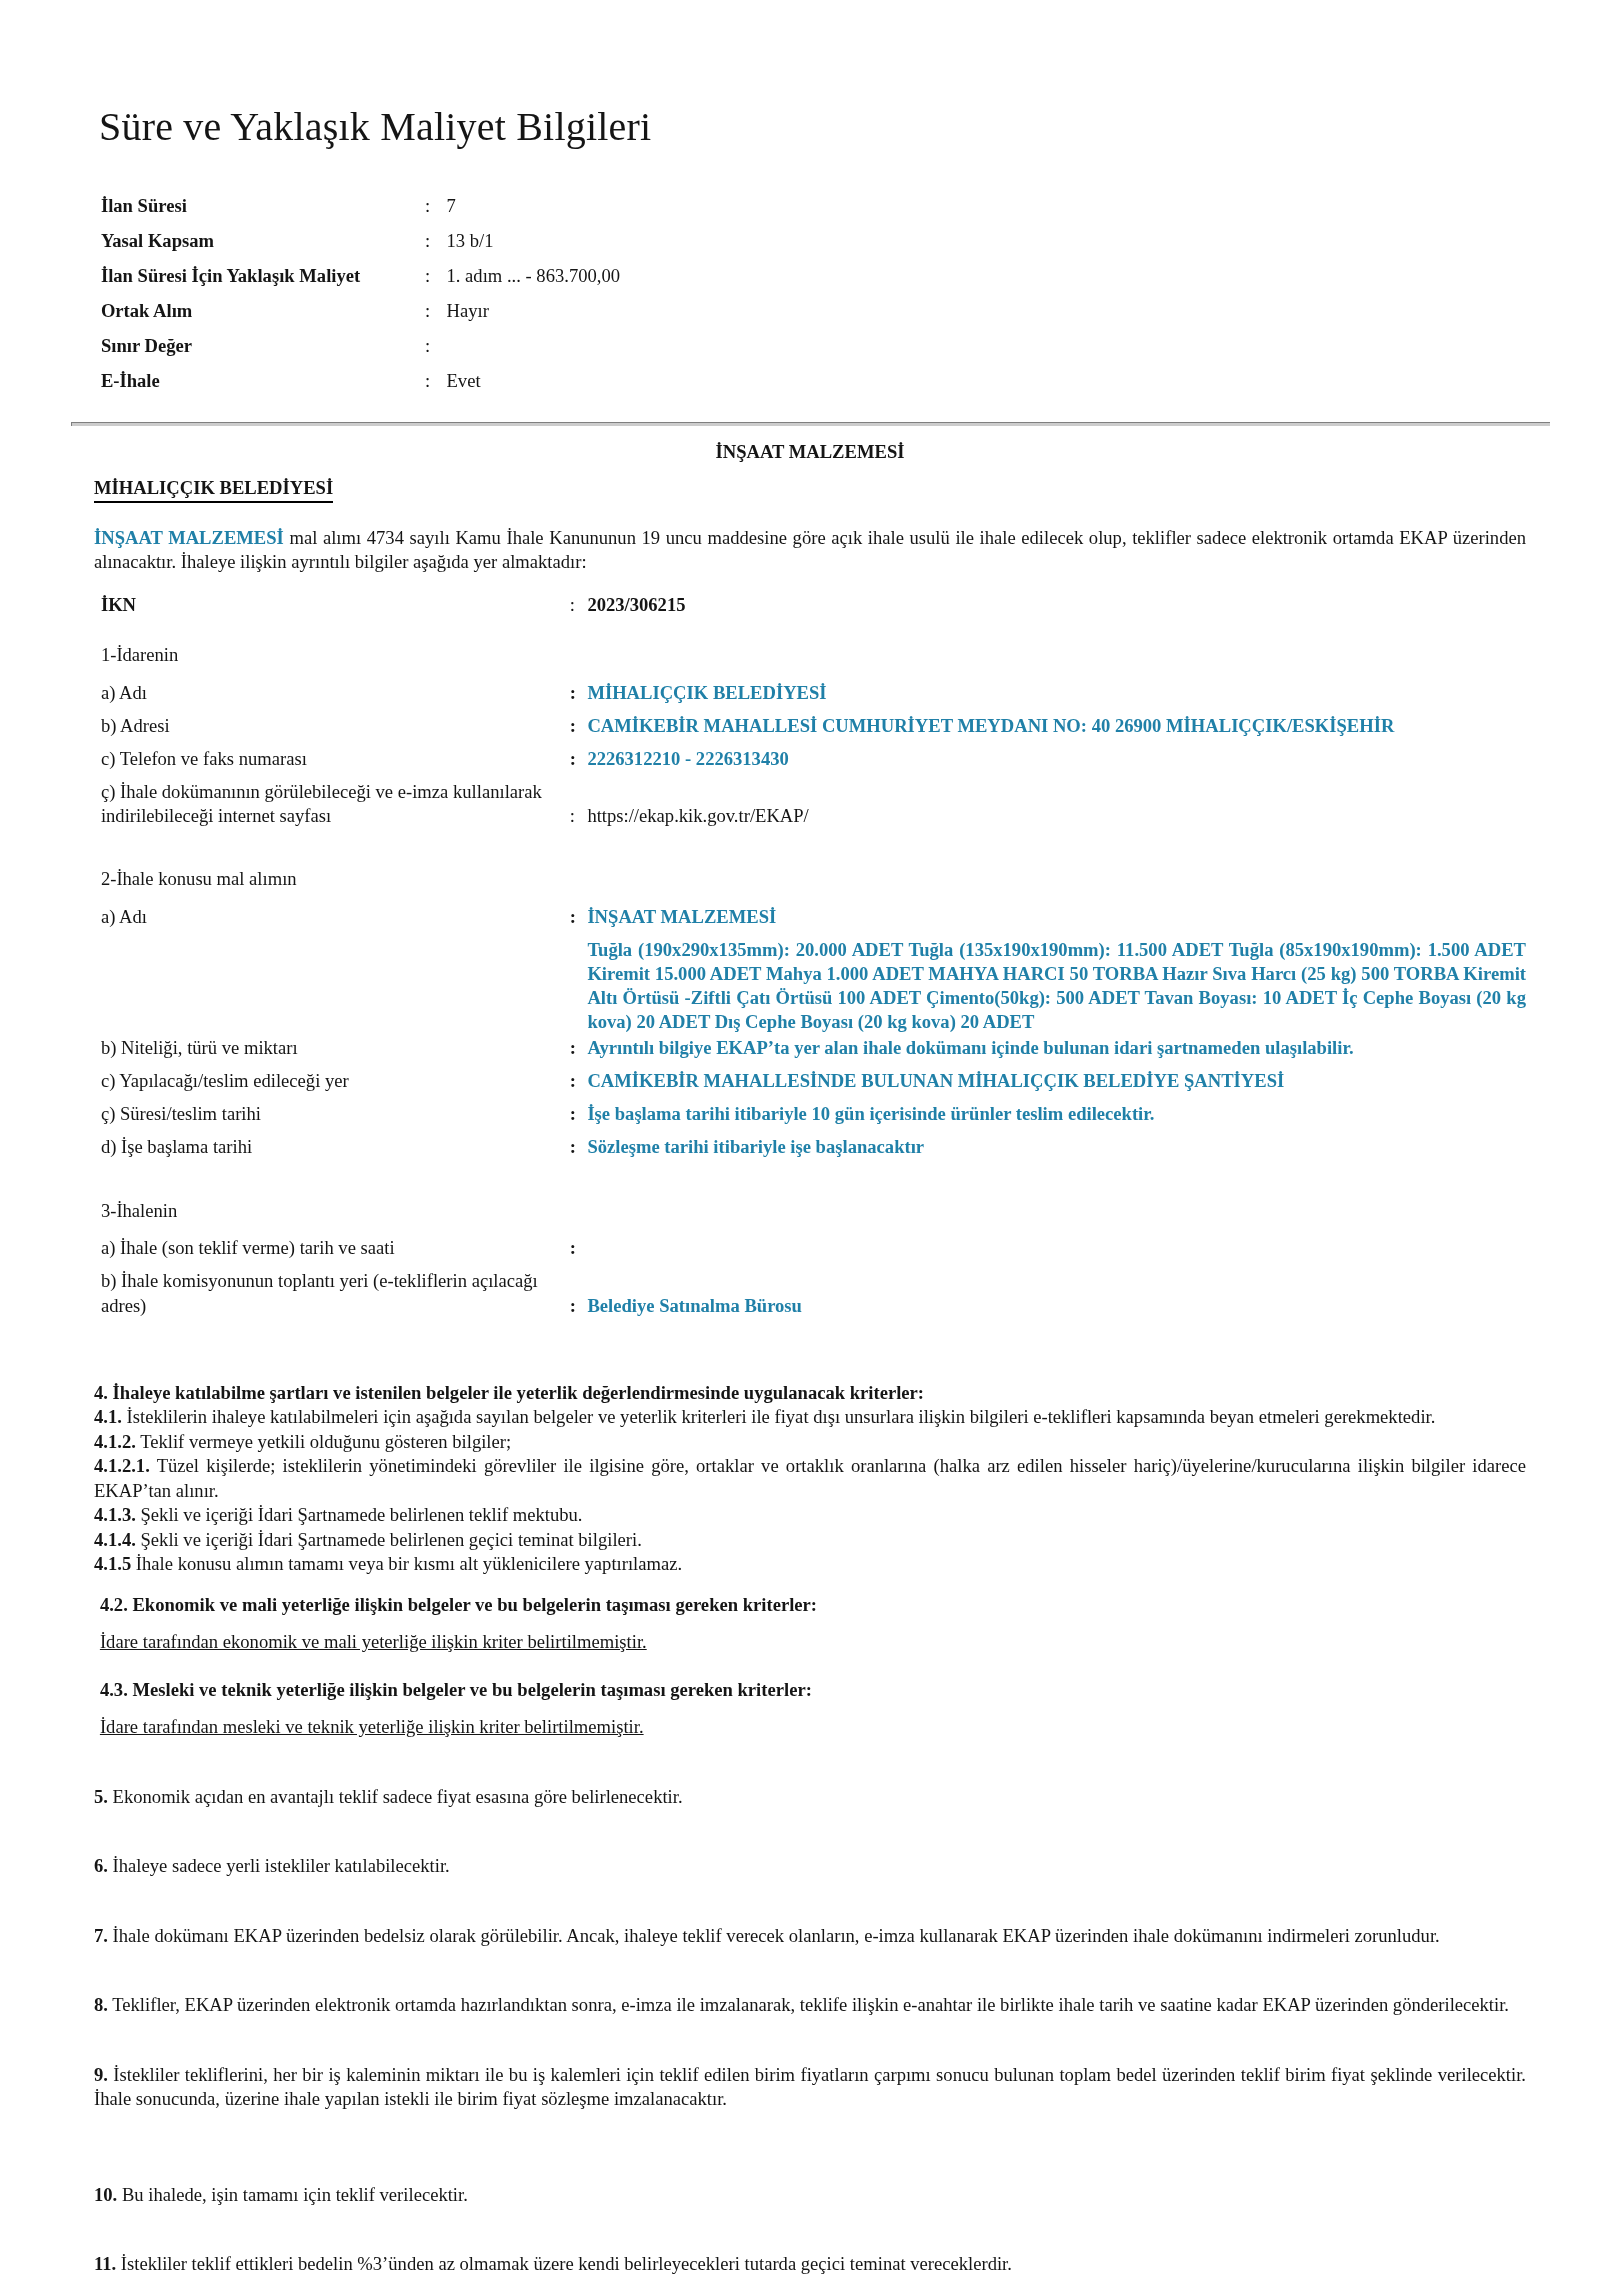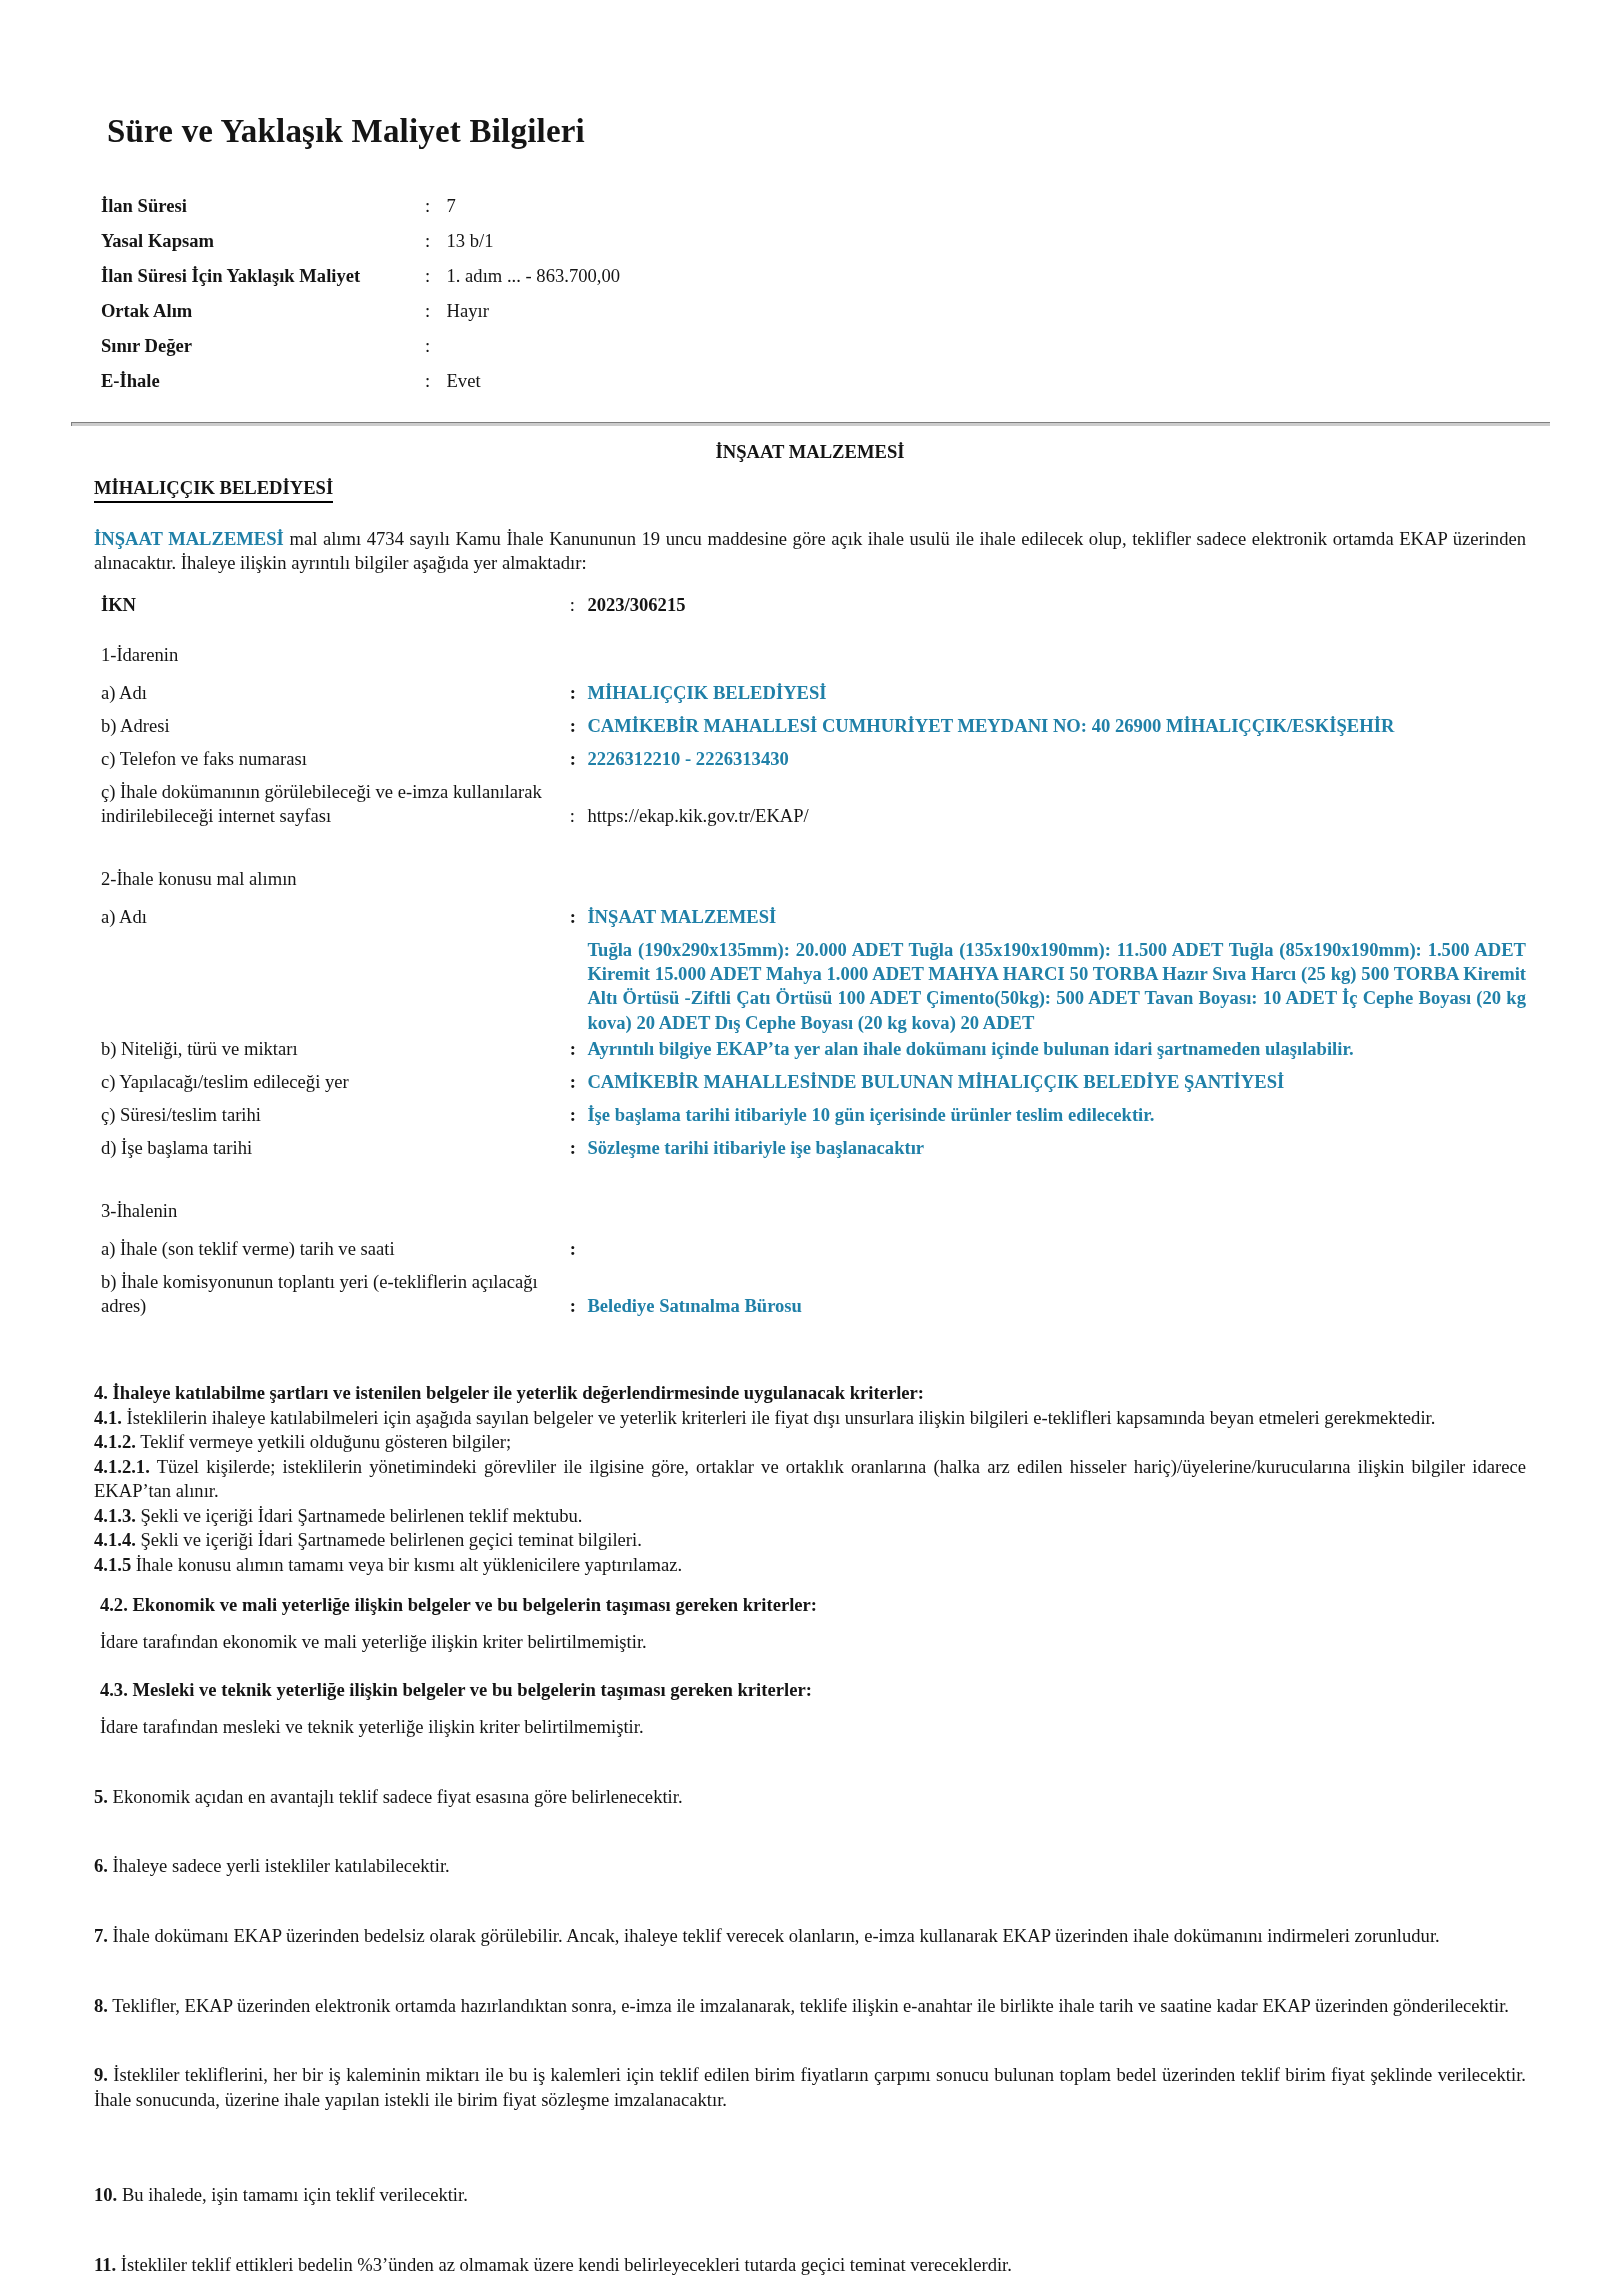--- a/index.html
+++ b/index.html
@@ -6,23 +6,23 @@
   body{
     width:1620px;
     min-height:2293px;
     font-family:"Liberation Serif","DejaVu Serif",serif;
     color:#151515;
     font-size:18.6px;
     line-height:1.3;
   }
   .page{padding:100px 94px 59px 94px;}
   .doc-title{
-    font-size:33px;
-    font-weight:bold;
-    margin:13px;
+    font-size:40px;
+    font-weight:normal;
+    margin:5px;
     line-height:1.1;
     letter-spacing:0.2px;
   }
   
   .summary{margin-top:45px;}
   .srow{display:flex;align-items:center;margin-bottom:10.8px;padding-left:6.9px;}
   .srow .lbl{width:324px;font-weight:bold;flex:none;}
   .srow .colon{width:21.6px;flex:none;}
   .srow .val{flex:1;}
   
@@ -61,21 +61,21 @@
   .nrow .val.justify{text-align:justify;}
   .nrow .val .val-note{margin-top:2px;}
   .sec-heading{margin:39px 0 13.7px 0;padding-left:6.9px;}
   .sec-heading.first{margin-top:25.5px;}
   .ikn .lbl{font-weight:bold;}
   .ikn .val{font-weight:bold;}
   
   .paras{margin-top:63px;}
   .para{margin:0;text-align:justify;line-height:1.32;}
   .h-indent{padding-left:5.9px;margin-top:15.7px;}
-  .body-indent{padding-left:5.9px;margin-top:12.7px;}
+  .body-indent{padding-left:5.9px;margin-top:12.7px;text-decoration:underline;}
   .mt-lg{margin-top:23.5px;}
   .sp{margin-top:45px;}
   .sp-xl{margin-top:71px;}
 </style>
 </head>
 <body>
 
 <div class="page">
 
   <h1 class="doc-title">Süre ve Yaklaşık Maliyet Bilgileri</h1>

